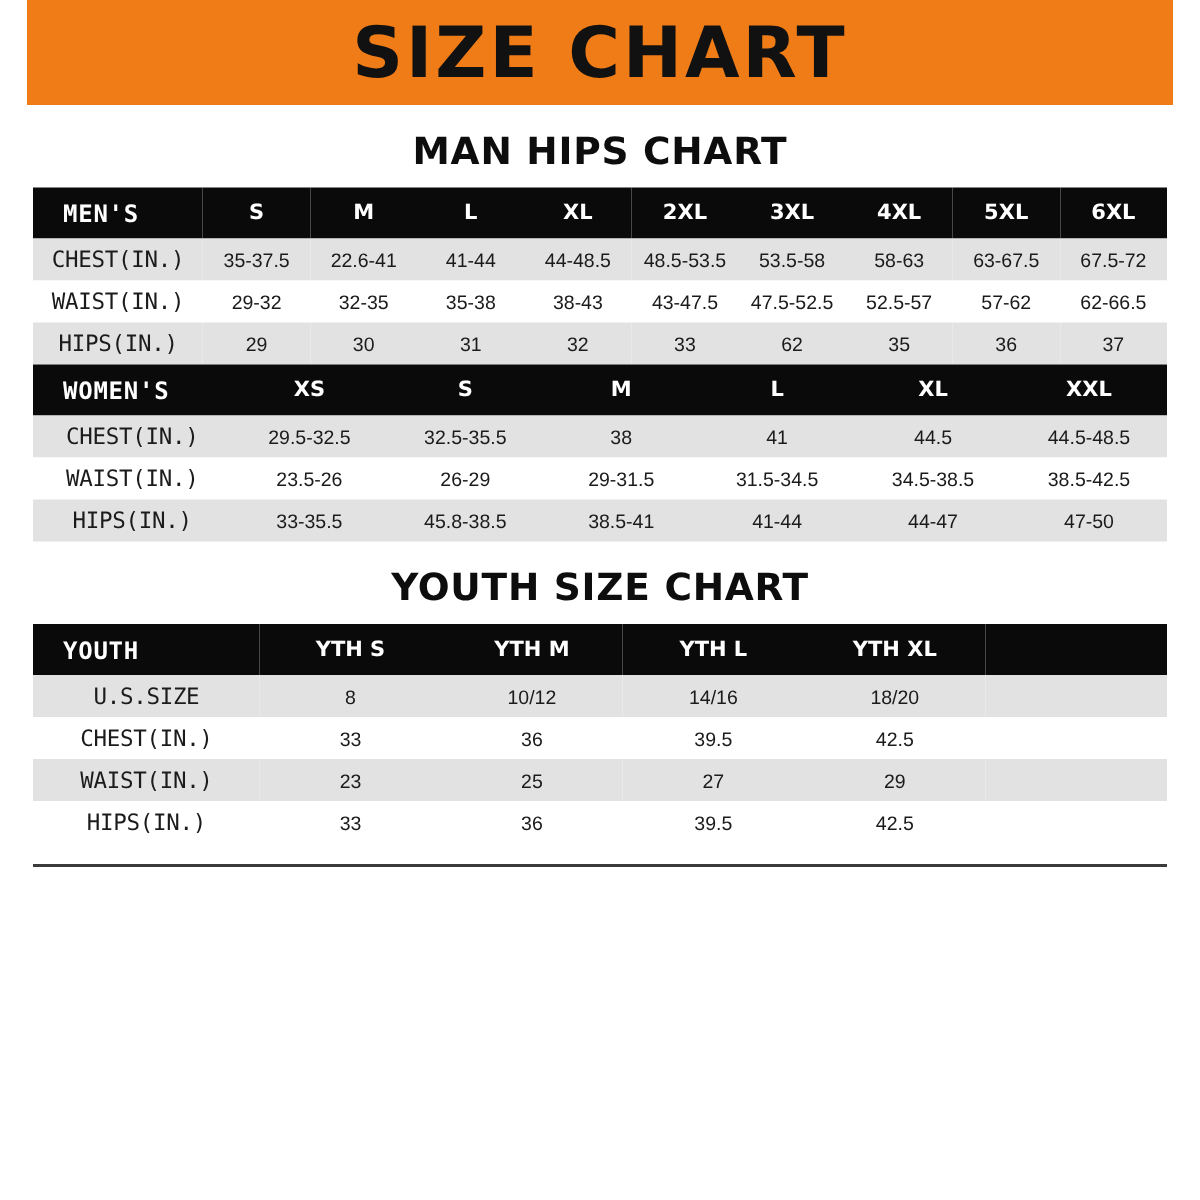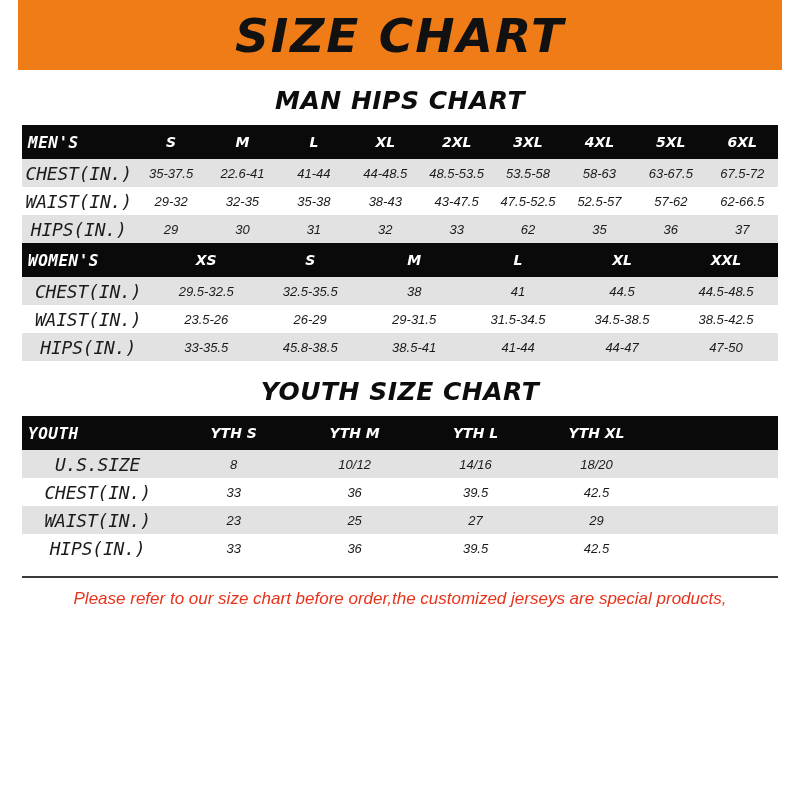--- a/index.html
+++ b/index.html
@@ -12,21 +12,20 @@
     background: #ffffff;
     font-family: "Liberation Sans", sans-serif;
     overflow: hidden;
   }
   .page {
     position: relative;
     width: 800px;
     height: 604px;
     background: #ffffff;
     box-sizing: border-box;
-    font-style: italic;
   }
   
   .banner {
     position: relative;
     height: 70px;
     background: #f07c18;
     display: flex;
     align-items: center;
     justify-content: center;
     overflow: hidden;
@@ -83,37 +82,37 @@
     background: #0a0a0a;
     color: #ffffff;
     font-size: 14px;
     height: 34px;
   }
   table.size-table thead th.rowhead {
     font-family: "DejaVu Sans Mono", monospace;
     font-weight: bold;
     font-size: 16px;
     text-align: left;
-    padding-left: 6px;
+    padding-left: 20px;
     letter-spacing: 0.5px;
   }
   table.size-table thead th.colhead {
     font-family: "DejaVu Sans", sans-serif;
     font-weight: bold;
     font-size: 14px;
   }
   table.size-table tbody tr.shade td {
     background: #e2e2e2;
   }
   table.size-table tbody tr.plain td {
     background: #ffffff;
   }
   table.size-table td.rowlabel {
     font-family: "DejaVu Sans Mono", monospace;
-    font-size: 18px;
+    font-size: 15px;
     letter-spacing: -0.2px;
     margin-top: 32px;
   }
   
   .men-col-0 { width: 15%; }
   .women-col-0 { width: 17.5%; }
   .youth-col-0 { width: 20%; }
   
   .footer-rule {
     border: 0;
@@ -315,16 +314,15 @@
           <td>42.5</td>
           <td></td>
         </tr>
       </tbody>
     </table>
 
   </div>
 
   <hr class="footer-rule">
   <div class="footer-note">
-    <div>Please refer to our size chart before order,the customized jerseys are special products,</div>
   </div>
 
 </div>
 
 </body></html>

